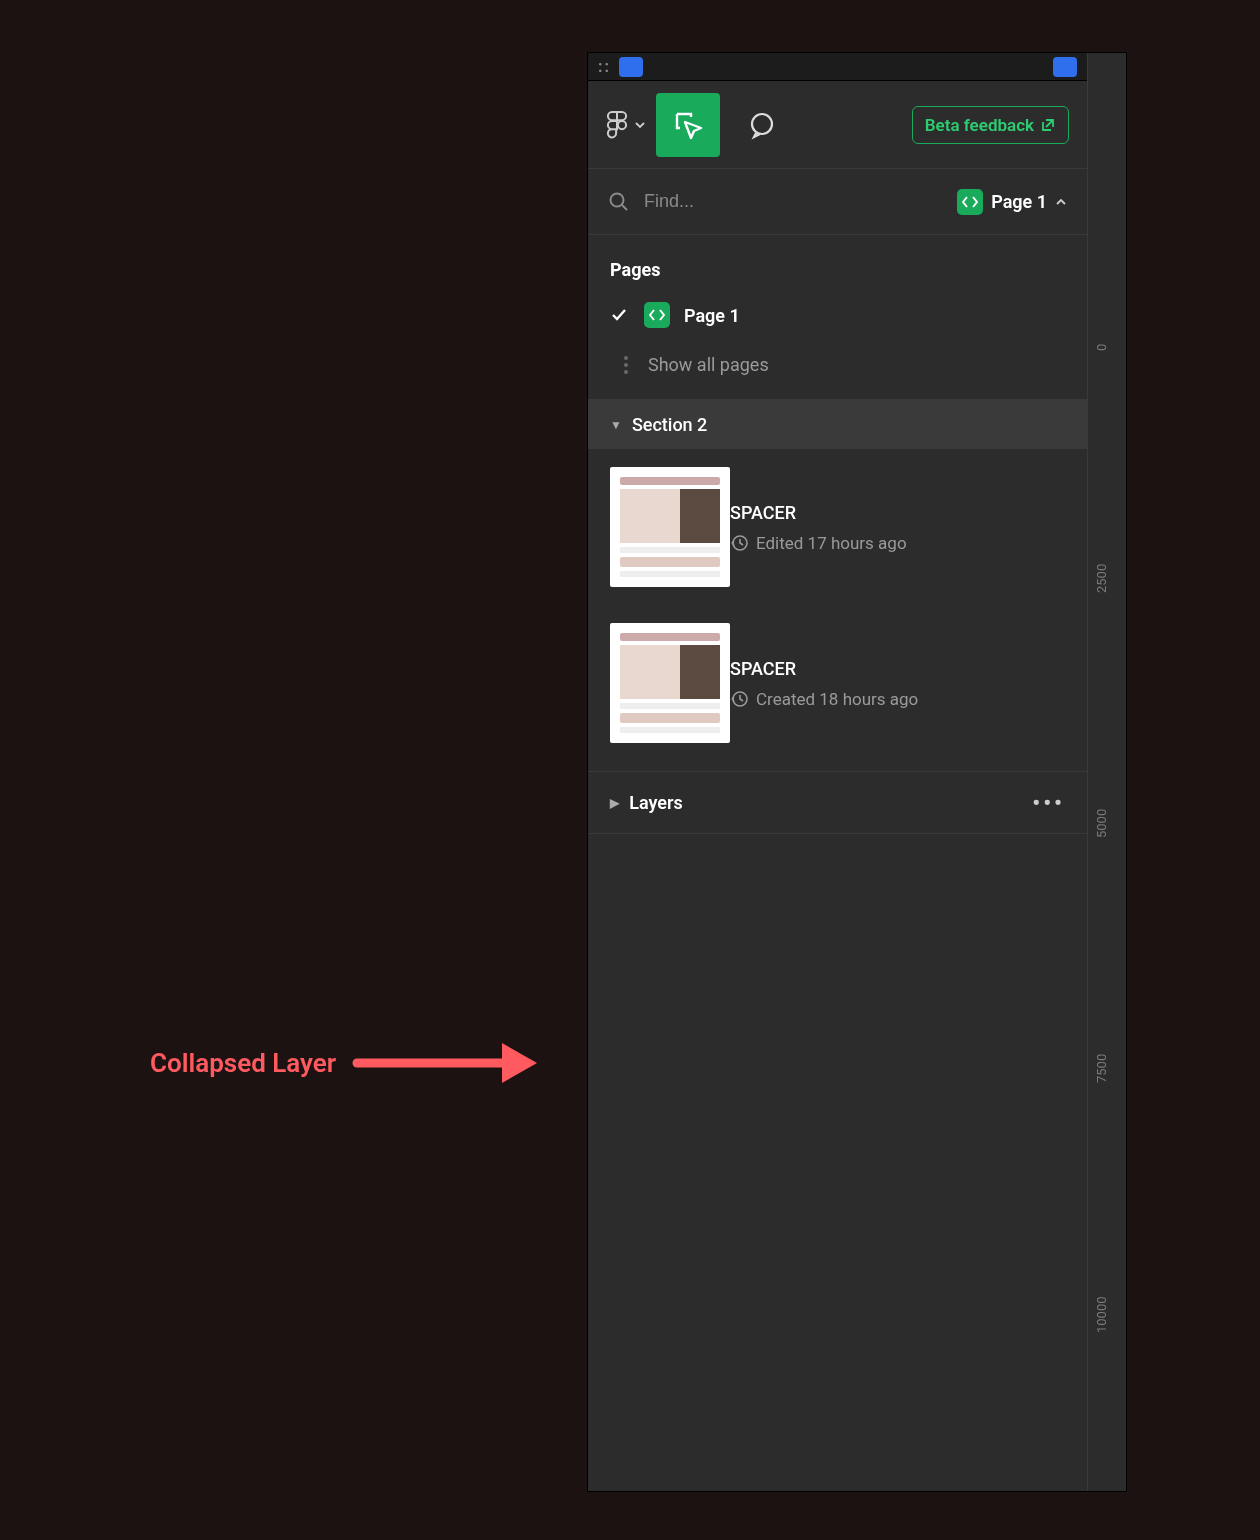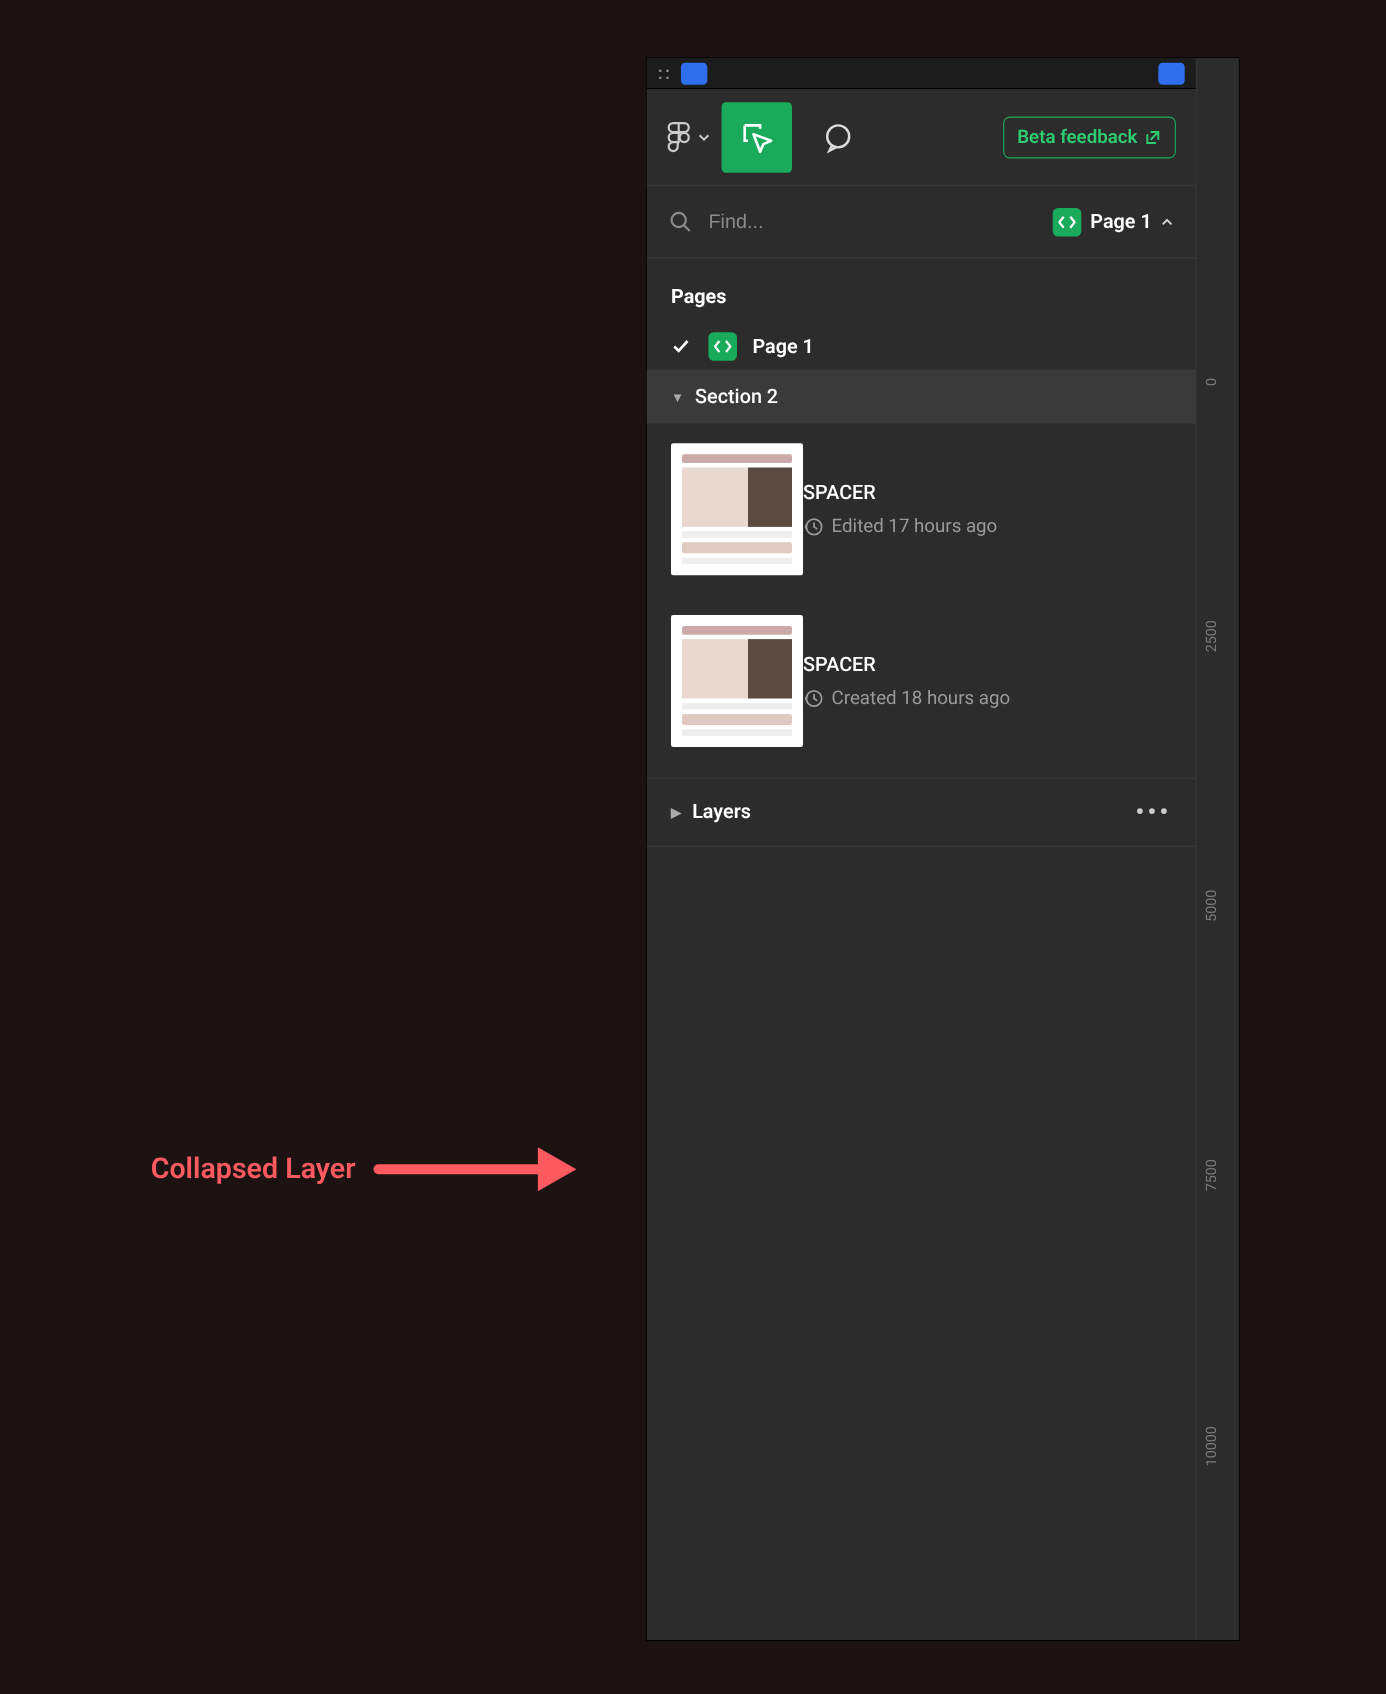--- a/index.html
+++ b/index.html
@@ -187,21 +187,21 @@
     padding: 18px 22px;
     color:#fff; font-size:18px; font-weight:600;
     border-bottom: 1px solid #3a3a3a;
     cursor:pointer;
   }
   .layers-row .more { margin-left:auto; color:#ccc; font-size:22px; letter-spacing:3px; font-weight:700;}
 
   
   .annotation {
     position:absolute;
-    left: 137px;
+    left: 150px;
     top: 1035px;
     display:flex; align-items:center; gap: 16px;
   }
   .annotation-text {
     color: #ff5a5f;
     font-size: 26px;
     font-weight: 600;
   }
   .arrow {
     width: 190px; height: 56px;
@@ -280,20 +280,28 @@
         <svg width="18" height="18" viewBox="0 0 18 18">
             <path d="M3 9l4 4 8-9" stroke="#fff" stroke-width="2.4" fill="none"></path>
           </svg>
       </span>
       <span class="badge">
         <svg width="16" height="14" viewBox="0 0 16 14">
             <path d="M5 2L1 7l4 5 M11 2l4 5-4 5" stroke="#fff" stroke-width="2" fill="none"></path>
           </svg>
       </span>
       <span style="color:#fff;font-weight:600">Page 1</span>
+    </div>
+    <div class="showall-row">
+      <span class="dots3">
+          <i></i>
+          <i></i>
+          <i></i>
+        </span>
+      <span>Show all pages</span>
     </div>
 
     <div class="section-row">
       <span class="tri">▼</span>
       <span>Section 2</span>
     </div>
 
     <div class="items-block">
       <div class="item-row">
         <div class="thumb">

